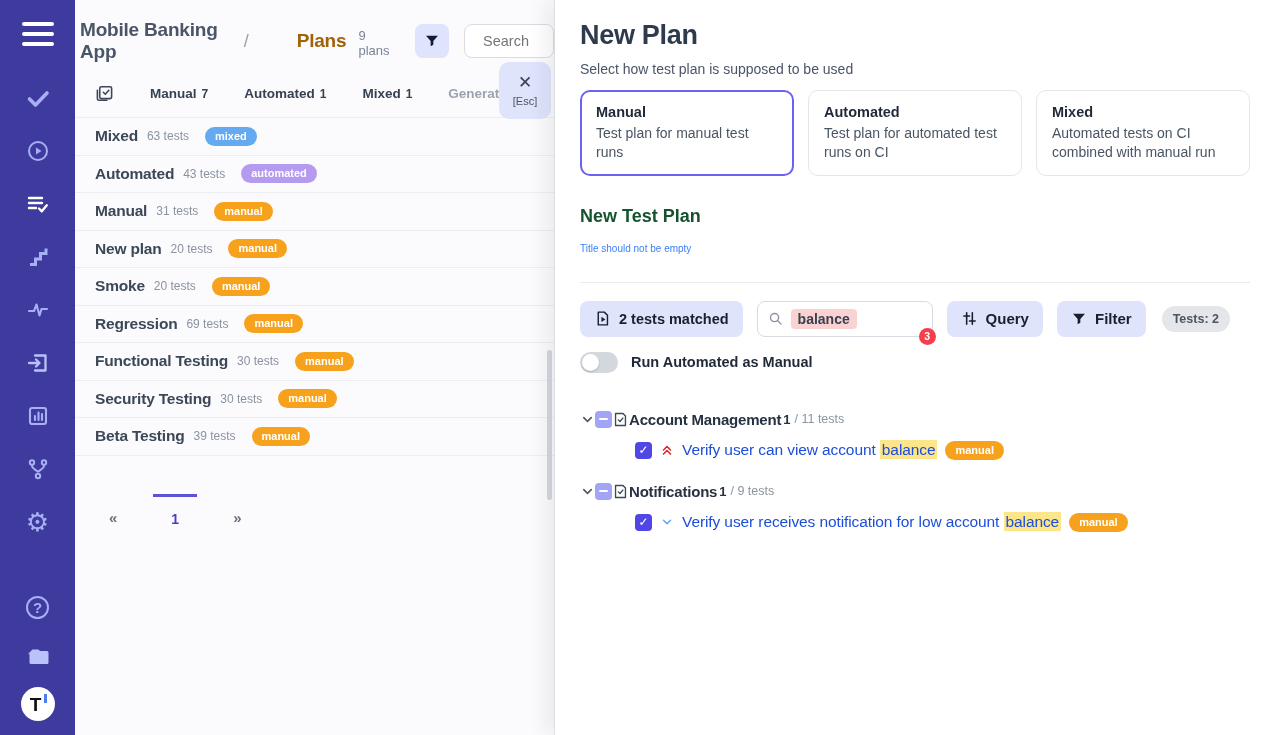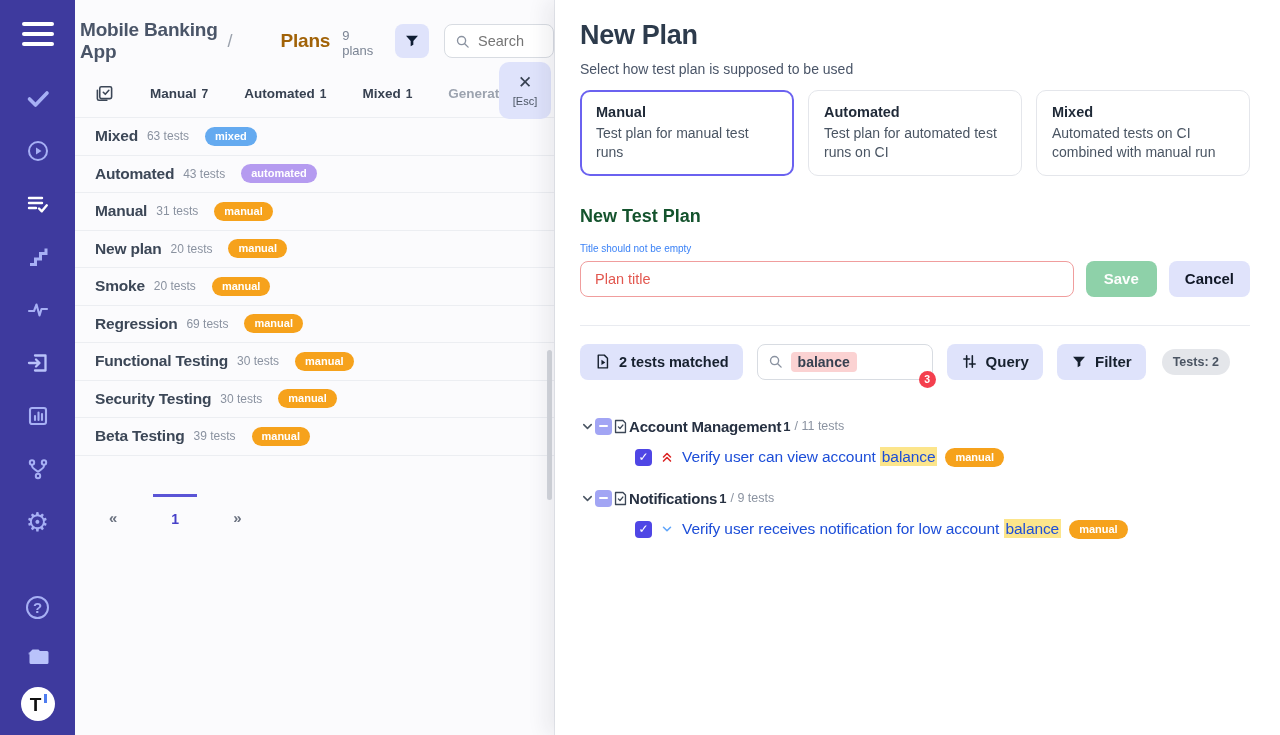--- a/index.html
+++ b/index.html
@@ -23,21 +23,21 @@
   .logo .accent { position:absolute; width:3px; height:9px; background:#4f7df0; right:8px; top:7px; }
 
   
   .plans-panel { width:480px; flex-shrink:0; background:#fbfbfd; position:relative; overflow:hidden; border-right:1px solid #e8eaef; }
   .pp-header { display:flex; align-items:center; padding:24px 0 0 5px; height:58px; }
   .crumb-project { font-size:19px; font-weight:bold; color:#4a5568; letter-spacing:-0.2px; cursor:pointer; }
   .crumb-sep { font-size:18px; color:#9aa1ac; margin:0 8px; }
   .crumb-page { font-size:19px; font-weight:bold; color:#a16207; letter-spacing:-0.2px;margin-left:40px; }
   .crumb-count { font-size:13px; color:#7b8494; margin-left:12px; margin-top:3px; }
   .filter-btn { margin-left:20px; width:34px; height:34px; border-radius:8px; background:#dfe3fb; border:none; display:flex; align-items:center; justify-content:center; cursor:pointer; color:#0f1d33; flex-shrink:0; }
-  .pp-search { margin-left:15px; width:110px; height:34px; border:1px solid #d8dce2; border-radius:8px; background:#fff; display:flex; align-items:center; padding:0 10px; gap:8px; color:#8a92a0; flex-shrink:0; }
+  .pp-search { margin-left:15px; width:90px; height:34px; border:1px solid #d8dce2; border-radius:8px; background:#fff; display:flex; align-items:center; padding:0 10px; gap:8px; color:#8a92a0; flex-shrink:0; }
   .pp-search input { border:none; outline:none; width:60px; font-size:14.5px; color:#6b7280; background:transparent; }
   .esc-btn { position:absolute; top:62px; right:3px; width:52px; height:57px; background:#dfe3fb; border:none; border-radius:10px; display:flex; flex-direction:column; align-items:center; justify-content:center; gap:4px; cursor:pointer; }
   .esc-x { font-size:17px; color:#374151; line-height:1; }
   .esc-label { font-size:11px; color:#4b5563; }
 
   .pp-tabs { display:flex; align-items:center; padding:26px 0 14px 20px; gap:36px; }
   .tab-multi-ico { color:#3c4757; background:none; border:none; cursor:pointer; display:flex; }
   .pp-tab { background:none; border:none; cursor:pointer; font-size:13.5px; font-weight:bold; color:#374151; display:flex; gap:5px; align-items:baseline; font-family:inherit; }
   .pp-tab .cnt { font-size:12px; font-weight:bold; color:#374151; }
   .pp-tab.disabled { color:#9ca3af; }
@@ -298,25 +298,20 @@
         <div class="tc-desc">Test plan for automated test runs on CI</div>
       </button>
       <button class="type-card">
         <div class="tc-title">Mixed</div>
         <div class="tc-desc">Automated tests on CI combined with manual run</div>
       </button>
     </div>
 
     <h2 class="form-heading">New Test Plan</h2>
     <div class="form-error">Title should not be empty</div>
-    <div class="form-row">
-      <input class="title-input" type="text" placeholder="Plan title" style="">
-      <button class="btn-save">Save</button>
-      <button class="btn-cancel">Cancel</button>
-    </div>
 
     <div class="dp-divider"></div>
 
     <div class="toolbar">
       <button class="btn-lav">
         <svg width="17" height="17" viewBox="0 0 24 24" fill="none" stroke="currentColor" stroke-width="2" stroke-linejoin="round">
             <path d="M6 3h8.5L19 7.5V21H6z"></path>
             <path d="M10.5 9.5l5.5 3.8-5.5 3.8z" fill="currentColor" stroke="none"></path>
           </svg>
         <span>2 tests matched</span>
@@ -338,20 +333,26 @@
       </button>
       <button class="btn-lav" style="font-size:15px">
         <svg width="16" height="16" viewBox="0 0 24 24" fill="currentColor">
             <path d="M3 4h18l-7 8v5.5L10 20v-8z"></path>
           </svg>
         <span>Filter</span>
       </button>
       <span class="tests-pill">Tests: 2</span>
     </div>
 
+    <div class="toggle-row">
+      <button class="toggle">
+          <span class="knob"></span>
+        </button>
+      <span class="toggle-label">Run Automated as Manual</span>
+    </div>
 
     <div class="tree">
 
       <div class="suite">
         <div class="suite-row">
           <button class="chev-btn">
             <svg width="15" height="15" viewBox="0 0 24 24" fill="none" stroke="currentColor" stroke-width="2.4" stroke-linecap="round" stroke-linejoin="round">
                 <polyline points="6 9 12 15 18 9"></polyline>
               </svg>
           </button>

